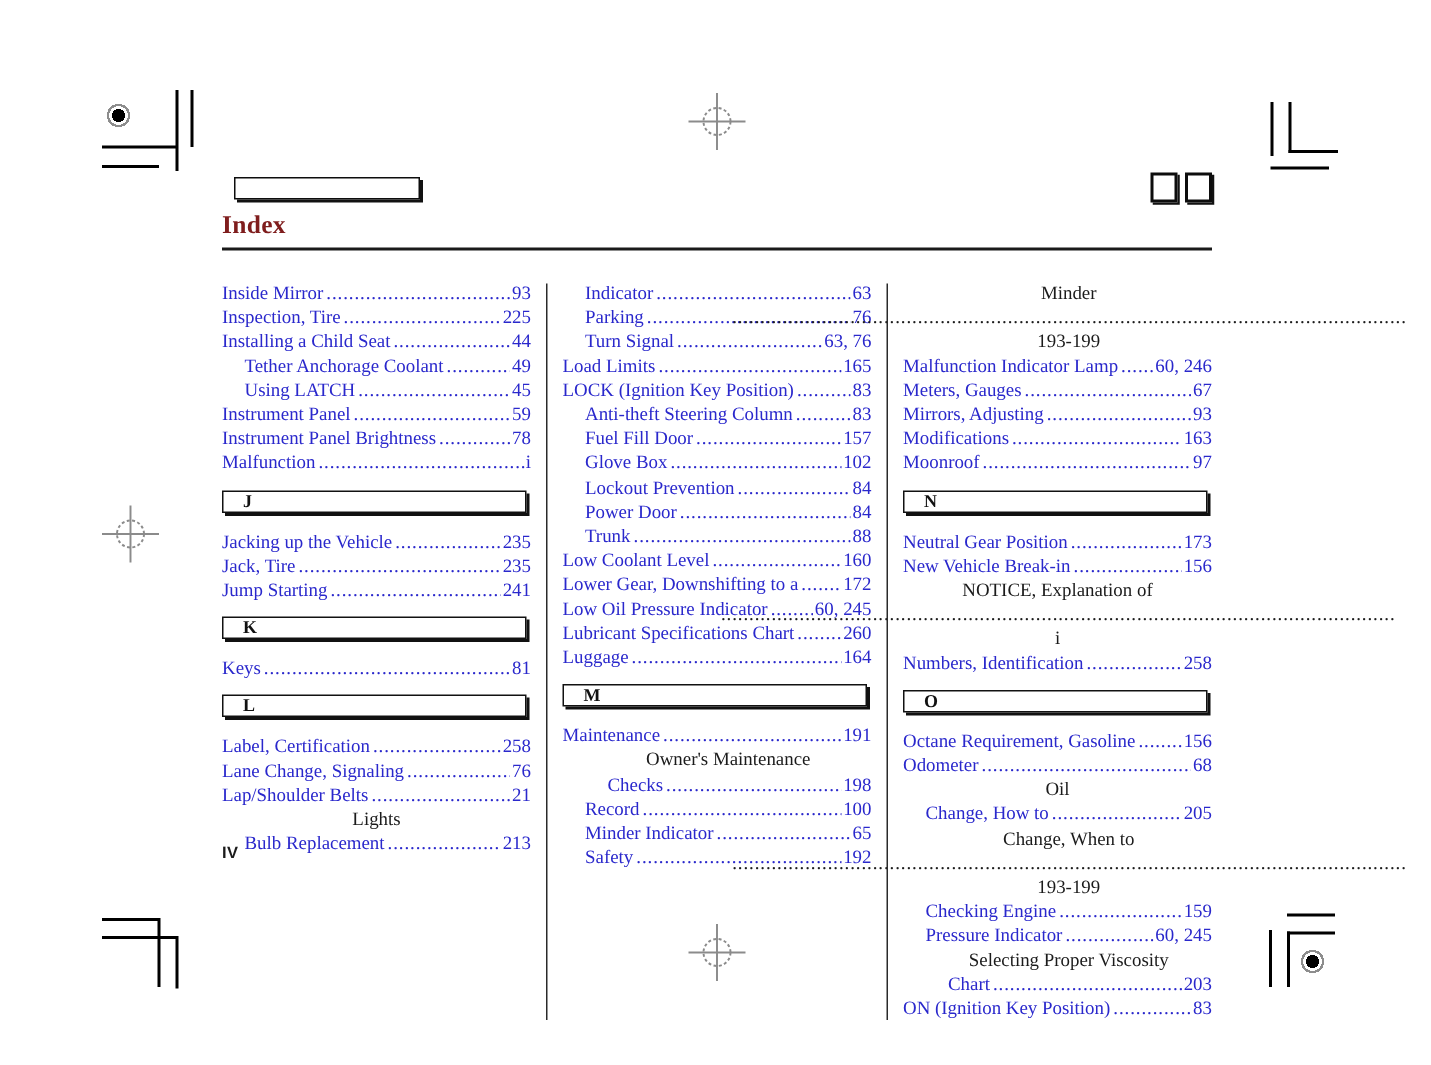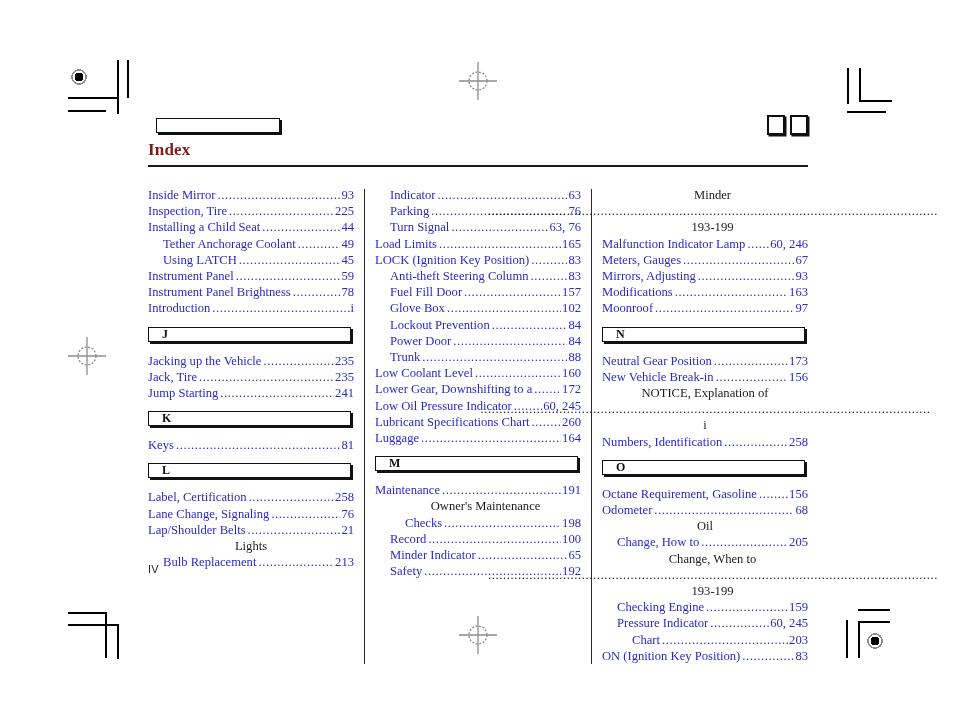--- a/index.html
+++ b/index.html
@@ -142,21 +142,21 @@
     color: #111;
     font-family: "Liberation Serif", "DejaVu Serif", serif;
   }
 
   
   .folio {
     position: absolute;
     left: 0;
     top: 453px;
     font-family: "Liberation Sans", sans-serif;
-    font-weight: normal;
+    font-weight: bold;
     font-size: 11px;
     color: #1b1b1b;
     letter-spacing: 0.3px;
   }
 </style>
 </head>
 <body>
 
 <div>
   <div class="reg-dot" style="left:68px; top:66px;"></div>
@@ -247,21 +247,21 @@
           <span class="label">Instrument Panel</span>
           <span class="leader">........................................................................................................................</span>
           <span class="pg">59</span>
         </div>
         <div class="entry">
           <span class="label">Instrument Panel Brightness</span>
           <span class="leader">........................................................................................................................</span>
           <span class="pg">78</span>
         </div>
         <div class="entry">
-          <span class="label">Introduction</span>
+          <span class="label">Malfunction</span>
           <span class="leader">........................................................................................................................</span>
           <span class="pg">i</span>
         </div>
         <div class="letter-box">J</div>
         <div class="entry">
           <span class="label">Jacking up the Vehicle</span>
           <span class="leader">........................................................................................................................</span>
           <span class="pg">235</span>
         </div>
         <div class="entry">
@@ -497,20 +497,23 @@
         <div class="entry indent-1">
           <span class="label">Checking Engine</span>
           <span class="leader">........................................................................................................................</span>
           <span class="pg">159</span>
         </div>
         <div class="entry indent-1">
           <span class="label">Pressure Indicator</span>
           <span class="leader">........................................................................................................................</span>
           <span class="pg">60, 245</span>
         </div>
+        <div class="entry black indent-1 noleader">
+          <span class="label">Selecting Proper Viscosity</span>
+        </div>
         <div class="entry indent-2">
           <span class="label">Chart</span>
           <span class="leader">........................................................................................................................</span>
           <span class="pg">203</span>
         </div>
         <div class="entry">
           <span class="label">ON (Ignition Key Position)</span>
           <span class="leader">........................................................................................................................</span>
           <span class="pg">83</span>
         </div>

